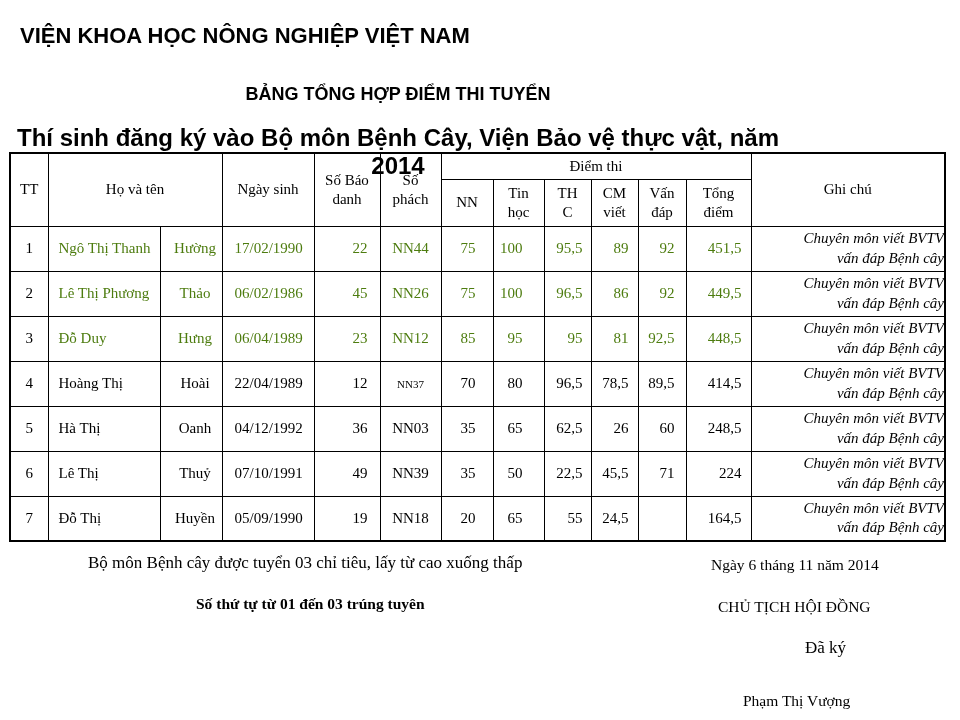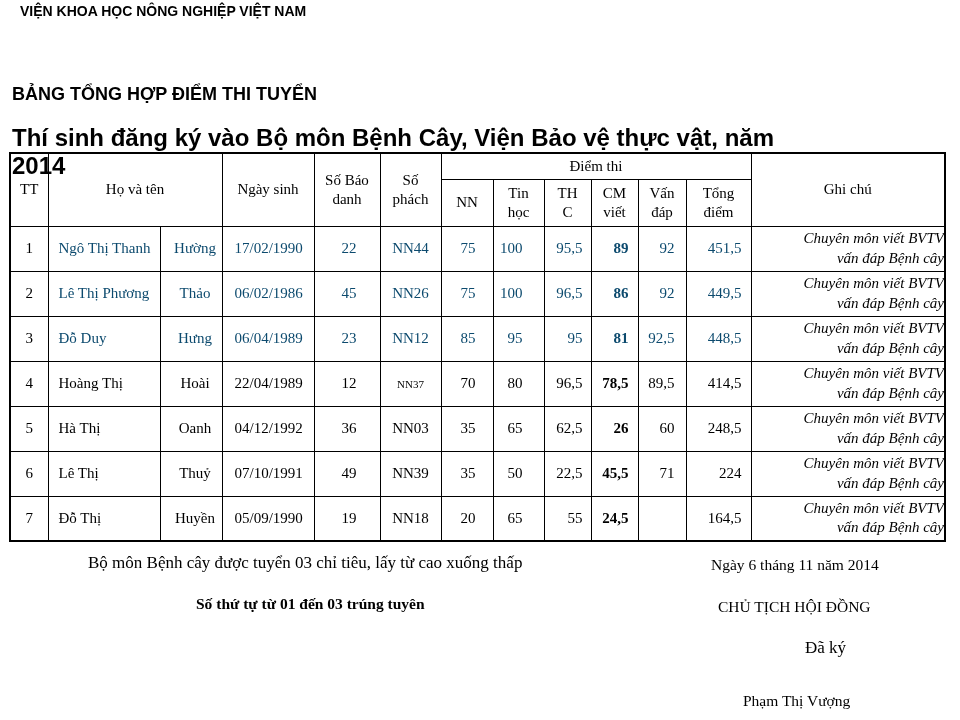--- a/index.html
+++ b/index.html
@@ -7,29 +7,30 @@
     width:960px; height:720px;
     background:#ffffff;
     position:relative;
     font-family:"Liberation Serif", serif;
     color:#000;
     overflow:hidden;
   }
 
   
   .org {
-    position:absolute; left:20px; top:3px;
+    position:absolute; left:20px; top:23px;
     font-family:"Liberation Sans", sans-serif;
-    font-weight:bold; font-size:14px; line-height:1.2;
+    font-weight:bold; font-size:22px; line-height:1.2;
   }
   .org .l2 { text-align:center; margin-top:9px; }
 
   
   .titles {
-    position:absolute; left:12px; top:84px; width:796px;
+    position:absolute; left:0; top:84px; width:796px;
+    text-align:center;
     font-family:"Liberation Sans", sans-serif;
     font-weight:bold;
   }
   .title   { font-size:18px; }
   .subtitle{ font-size:24px; margin-top:19px; }
 
   
   table.score {
     position:absolute; left:9px; top:152px;
     border-collapse:collapse; table-layout:fixed;
@@ -46,34 +47,34 @@
     white-space:pre-line; line-height:1.25;
   }
   tr.h1 { height:26px; }
   tr.h2 { height:47px; }
   tr.data { height:45px; }
 
   td.tt    { text-align:center; }
   td.n1    { text-align:left; padding-left:10px; }
   td.n2    { text-align:center; padding-left:8px; }
   td.dob   { text-align:left; padding-left:12px; }
-  td.sbd   { text-align:left; padding-right:12px;padding-left:27px; }
+  td.sbd   { text-align:right; padding-right:12px;padding-left:27px; }
   td.phach { text-align:center;font-family:Liberation Serif, serif; }
   td.phach.small { font-size:11px; }
   td.num   { text-align:right; }
   td.c-nn  { padding-right:17px; }
   td.c-tin { padding-right:21px; }
   td.c-thc { padding-right:8px;margin-left:16px; }
-  td.c-cm  { padding-right:9px;font-weight:bold; }
+  td.c-cm  { padding-right:9px; }
   td.c-vd  { padding-right:11px; }
   td.c-tong{ padding-right:9px; }
   td.note  { text-align:right; padding-left:2px; line-height:1.3;font-style:italic; }
   td.note .nl2 { padding-left:5px; }
 
-  tr.red td { color:#0c4a6e; }
+  tr.red td { color:#4d7c0f; }
   tr.red td.tt, tr.red td.note { color:#000; }
 
   
   .f-note1 { position:absolute; left:88px;  top:553px; font-size:17px; }
   .f-note2 { position:absolute; left:196px; top:595px; font-size:15.5px; font-weight:bold; }
   .f-date  { position:absolute; left:711px; top:556px; font-size:15.5px; }
   .f-chair { position:absolute; left:718px; top:598px; font-size:15.5px; }
   .f-signed{ position:absolute; left:805px; top:638px; font-size:17px; }
   .f-signer{ position:absolute; left:743px; top:692px; font-size:15.5px; }
 </style>

